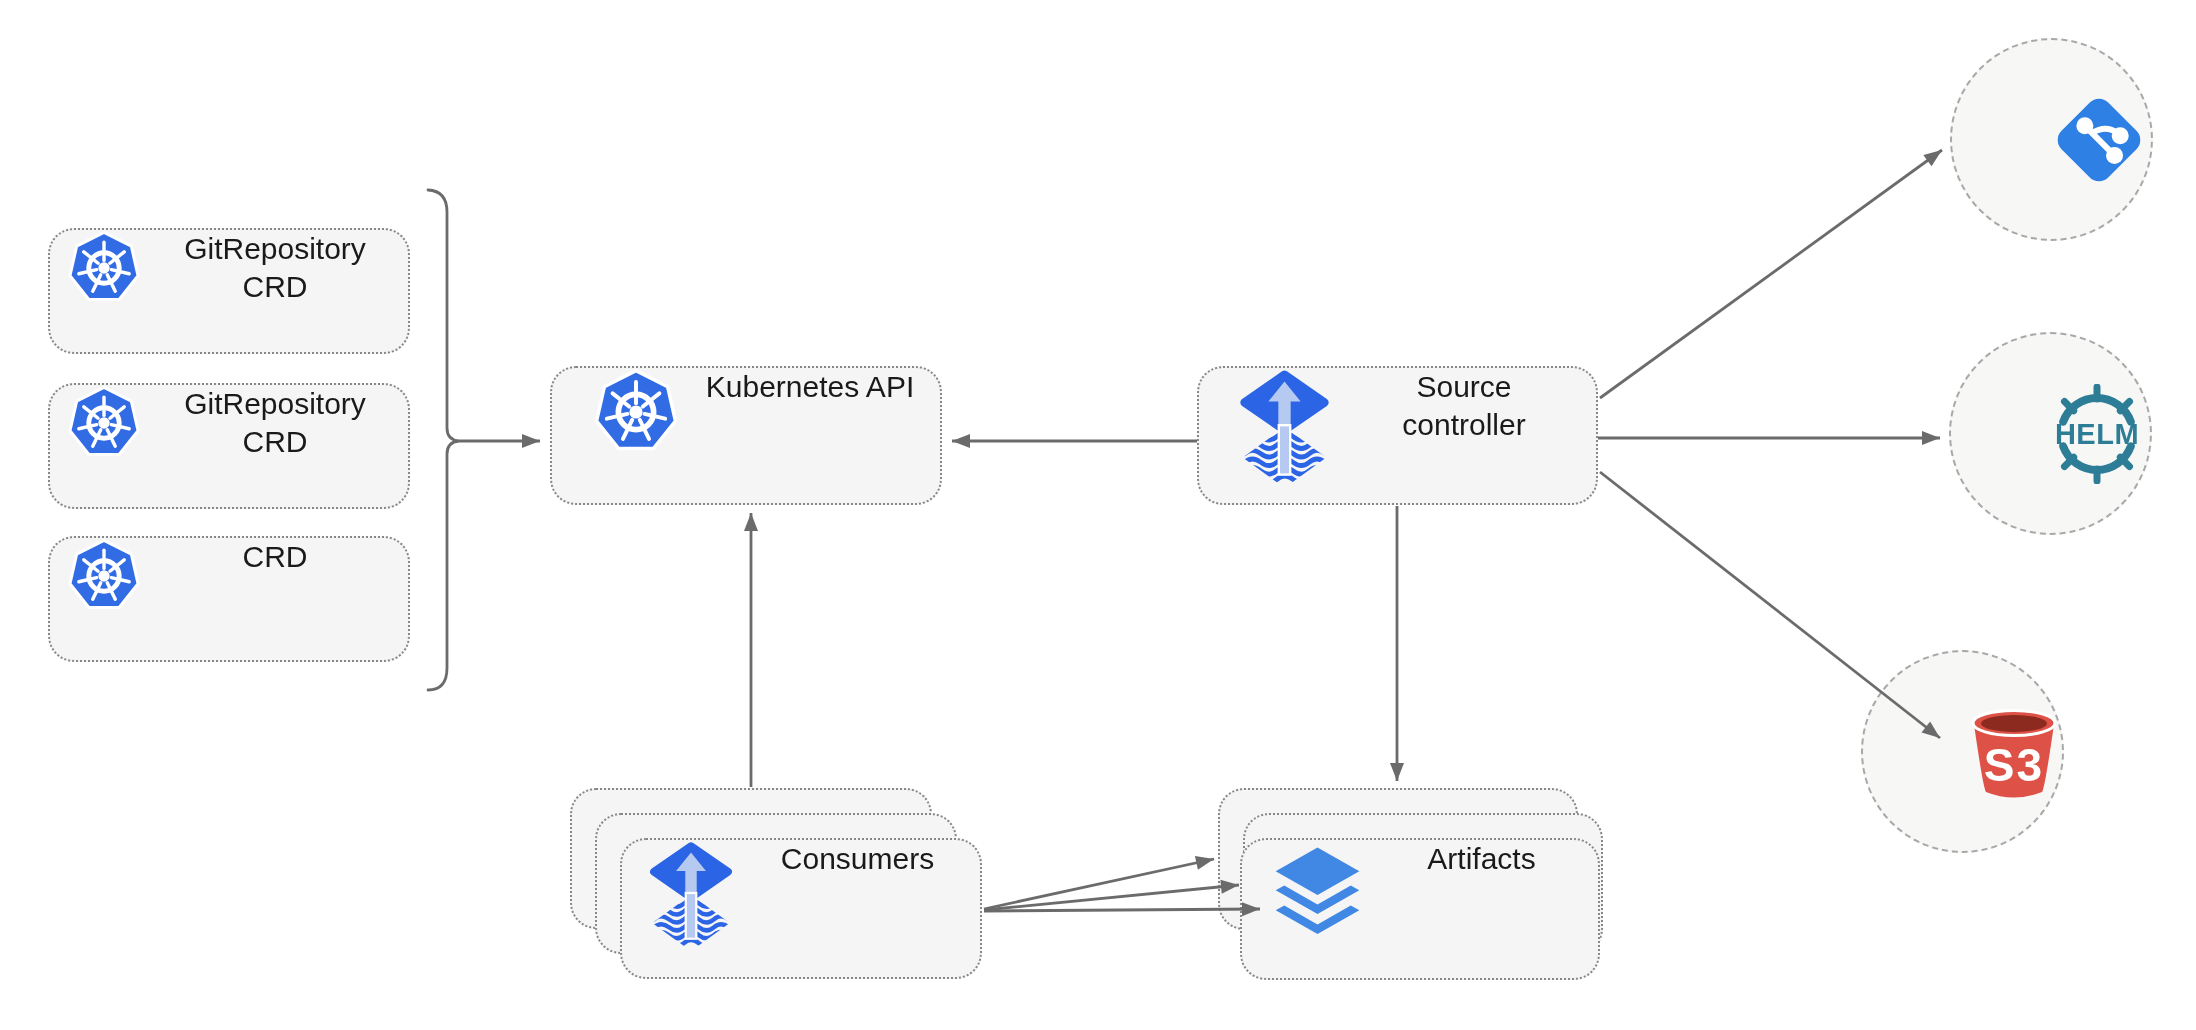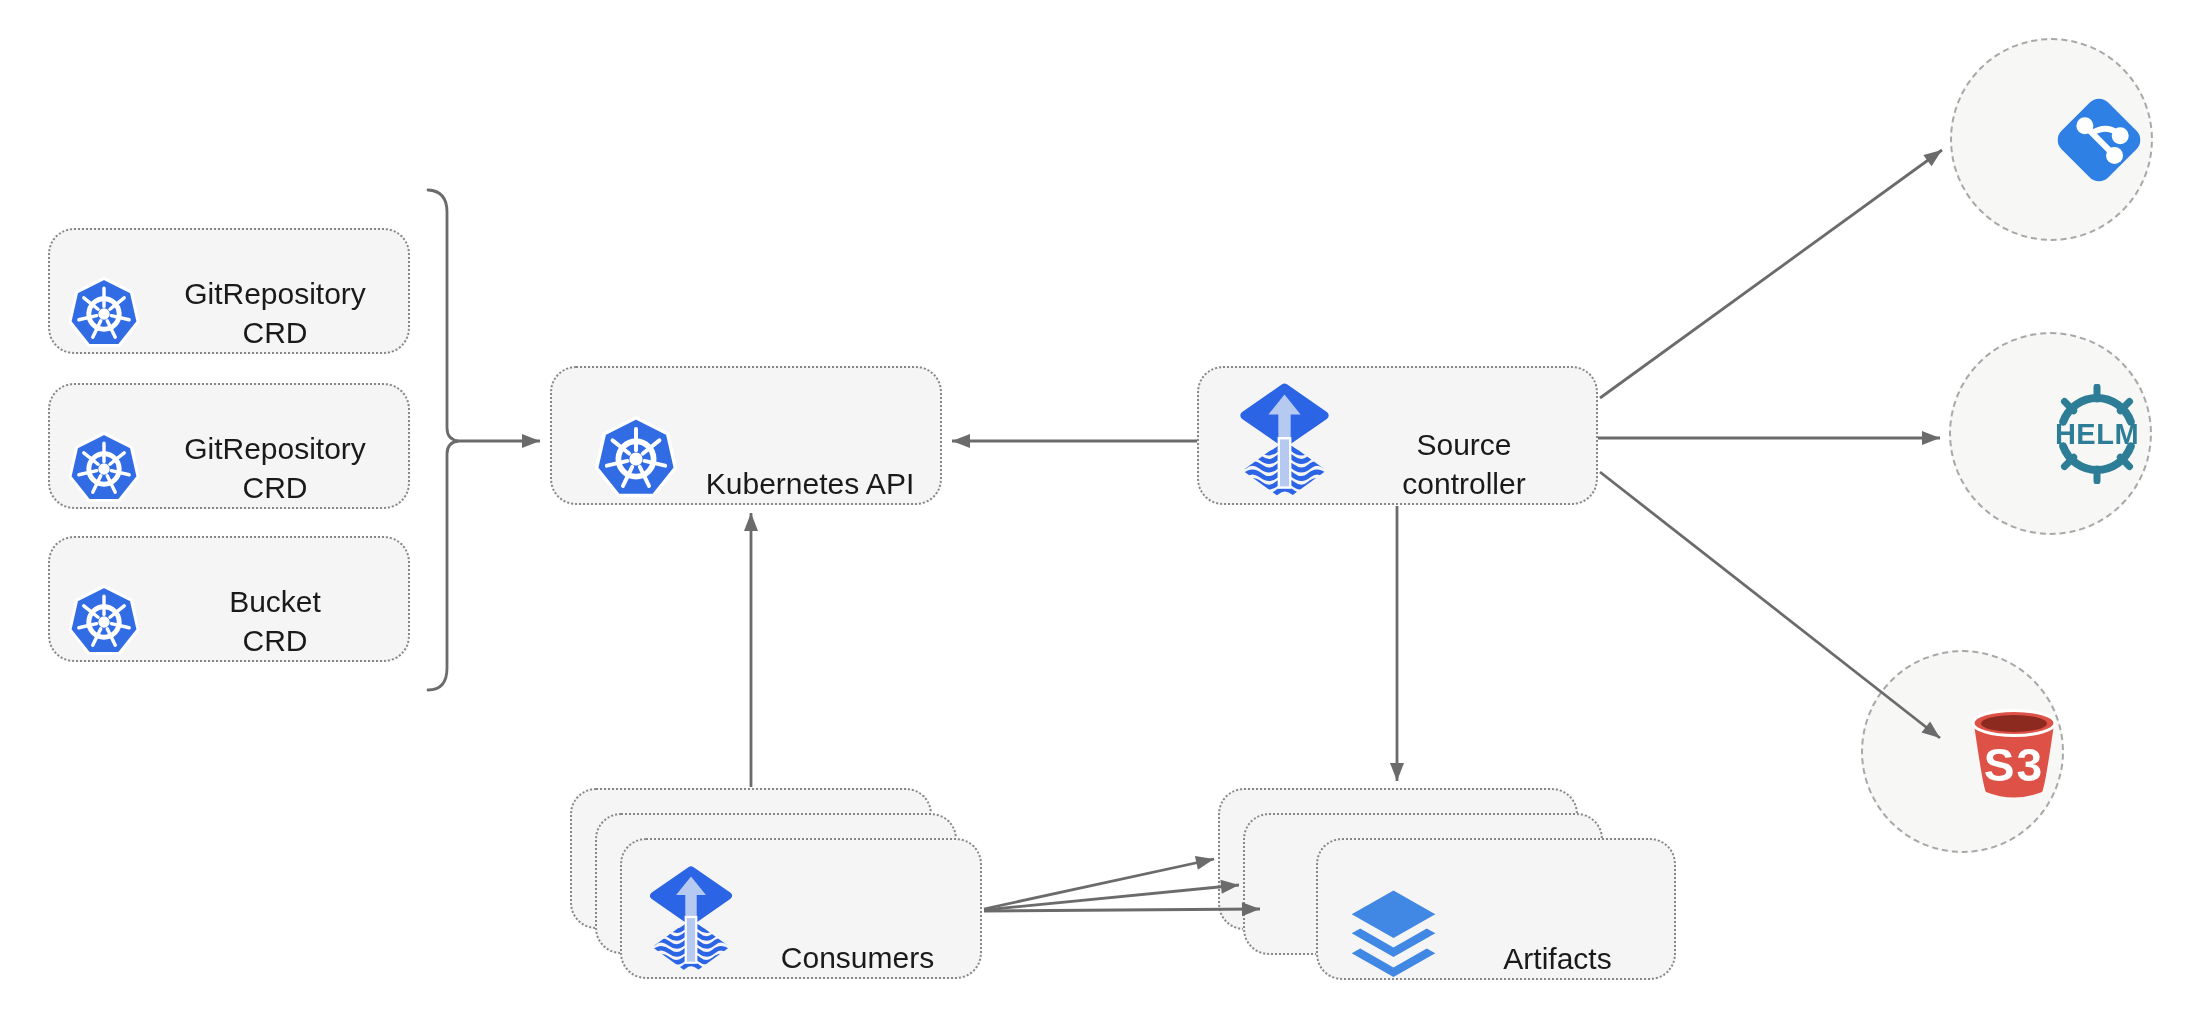--- a/index.html
+++ b/index.html
@@ -9,21 +9,21 @@
     --circle-fill:#f7f7f5; --circle-border:#a8a8a8; --text:#1a1a1a;
   }
   html,body{margin:0;padding:0;background:#fff;}
   .canvas{
     position:relative;width:2196px;height:1030px;background:#fff;overflow:hidden;
     font-family:"Liberation Sans","DejaVu Sans",sans-serif;color:var(--text);
   }
   .node{
     position:absolute;box-sizing:border-box;background:var(--box-fill);
     border:2px dotted var(--box-border);border-radius:26px;
-    display:flex;align-items:flex-end;
+    display:flex;align-items:flex-start;
   }
   .node .icon{flex:0 0 auto;display:flex;align-items:center;justify-content:center;}
   .node .label{flex:1 1 auto;text-align:center;font-size:30px;line-height:1.28;color:var(--text);}
   .label span{display:block;}
   .label .single{display:inline;}
   .endpoint{
     position:absolute;box-sizing:border-box;width:203px;height:203px;border-radius:50%;
     background:var(--circle-fill);border:2px dashed var(--circle-border);
     display:flex;align-items:center;justify-content:flex-end;
   }
@@ -113,21 +113,20 @@
     </div>
   </div>
 
   <div class="node z2" style="left:48px;top:536px;width:362px;height:126px">
     <span class="icon" style="margin-left:16px">
       <svg width="76" height="76">
           <use href="#sym-k8s"></use>
         </svg>
       </span>
     <div class="label">
-      <span>Bucket</span>
       <span>CRD</span>
     </div>
   </div>
 
   <div class="node z2" style="left:550px;top:366px;width:392px;height:139px">
     <span class="icon" style="margin-left:40px">
       <svg width="88" height="88">
           <use href="#sym-k8s"></use>
         </svg>
       </span>
@@ -156,21 +155,21 @@
           <use href="#sym-flux"></use>
         </svg>
       </span>
     <div class="label">
       <span class="single">Consumers</span>
     </div>
   </div>
 
   <div class="node z1" style="left:1218px;top:788px;width:360px;height:142px"></div>
   <div class="node z2" style="left:1243px;top:813px;width:360px;height:142px"></div>
-  <div class="node z3" style="left:1316px;top:838px;width:360px;height:142px">
+  <div class="node z3" style="left:1240px;top:838px;width:360px;height:142px">
     <span class="icon" style="margin-left:28px">
       <svg width="95" height="95">
           <use href="#sym-layers"></use>
         </svg>
       </span>
     <div class="label">
       <span class="single">Artifacts</span>
     </div>
   </div>
 

